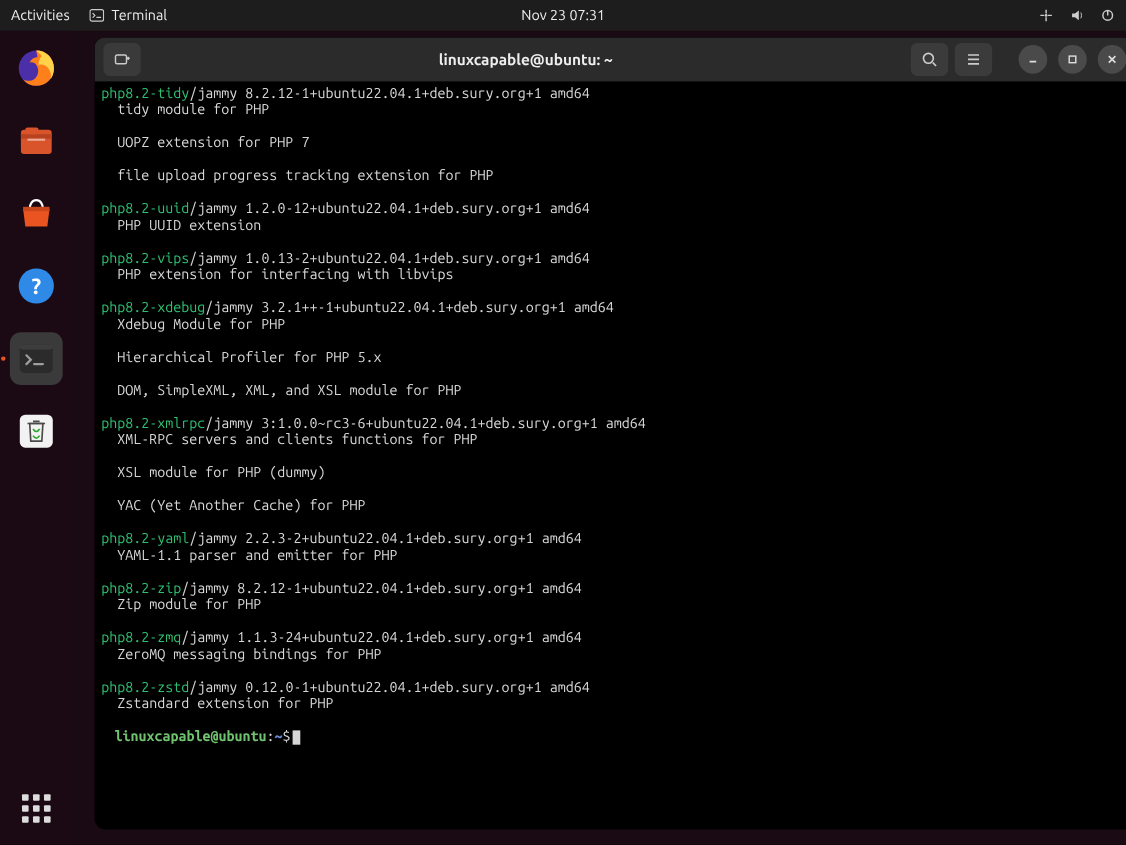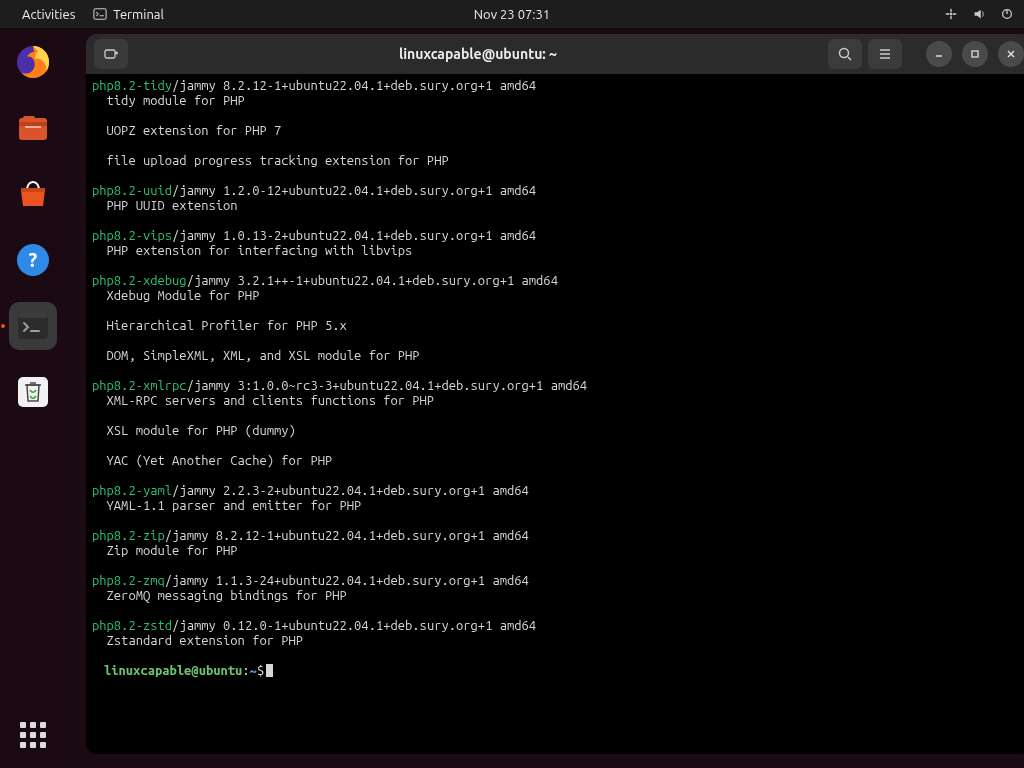--- a/index.html
+++ b/index.html
@@ -15,21 +15,21 @@
   .topbar {
     height: 28px;
     background: #1d1d1d;
     color: #eee;
     display: flex;
     align-items: center;
     font-size: 13px;
     padding: 0 10px;
     position: relative;
   }
-  .topbar .left { display: flex; align-items: flex-start; gap: 18px; margin-left: 12px; }
+  .topbar .left { display: flex; align-items: flex-start; gap: 18px; }
   .topbar .left .app { display: flex; align-items: center; gap: 6px; }
   .topbar .center { position: absolute; left: 50%; transform: translateX(-50%); }
   .topbar .right { margin-left: auto; display: flex; align-items: center; gap: 14px; }
   .topbar .ico { width: 14px; height: 14px; display: inline-flex; }
   
   .dock {
     position: absolute;
     left: 0; top: 28px;
     width: 66px; height: 740px;
     background: rgba(30,10,20,0.3);
@@ -288,21 +288,21 @@
         <div class="pkg-line"><span class="pkg-name">php8.2-vips</span><span class="pkg-meta">/jammy 1.0.13-2+ubuntu22.04.1+deb.sury.org+1 amd64</span></div>
         <div class="pkg-desc">PHP extension for interfacing with libvips</div>
         <div class="blank"></div>
         <div class="pkg-line"><span class="pkg-name">php8.2-xdebug</span><span class="pkg-meta">/jammy 3.2.1++-1+ubuntu22.04.1+deb.sury.org+1 amd64</span></div>
         <div class="pkg-desc">Xdebug Module for PHP</div>
         <div class="blank"></div>
         <div class="pkg-desc">Hierarchical Profiler for PHP 5.x</div>
         <div class="blank"></div>
         <div class="pkg-desc">DOM, SimpleXML, XML, and XSL module for PHP</div>
         <div class="blank"></div>
-        <div class="pkg-line"><span class="pkg-name">php8.2-xmlrpc</span><span class="pkg-meta">/jammy 3:1.0.0~rc3-3+ubuntu22.04.1+deb.sury.org+1 amd64</span></div>
+        <div class="pkg-line"><span class="pkg-name">php8.2-xmlrpc</span><span class="pkg-meta">/jammy 3:1.0.0~rc3-6+ubuntu22.04.1+deb.sury.org+1 amd64</span></div>
         <div class="pkg-desc">XML-RPC servers and clients functions for PHP</div>
         <div class="blank"></div>
         <div class="pkg-desc">XSL module for PHP (dummy)</div>
         <div class="blank"></div>
         <div class="pkg-desc">YAC (Yet Another Cache) for PHP</div>
         <div class="blank"></div>
         <div class="pkg-line"><span class="pkg-name">php8.2-yaml</span><span class="pkg-meta">/jammy 2.2.3-2+ubuntu22.04.1+deb.sury.org+1 amd64</span></div>
         <div class="pkg-desc">YAML-1.1 parser and emitter for PHP</div>
         <div class="blank"></div>
         <div class="pkg-line"><span class="pkg-name">php8.2-zip</span><span class="pkg-meta">/jammy 8.2.12-1+ubuntu22.04.1+deb.sury.org+1 amd64</span></div>

